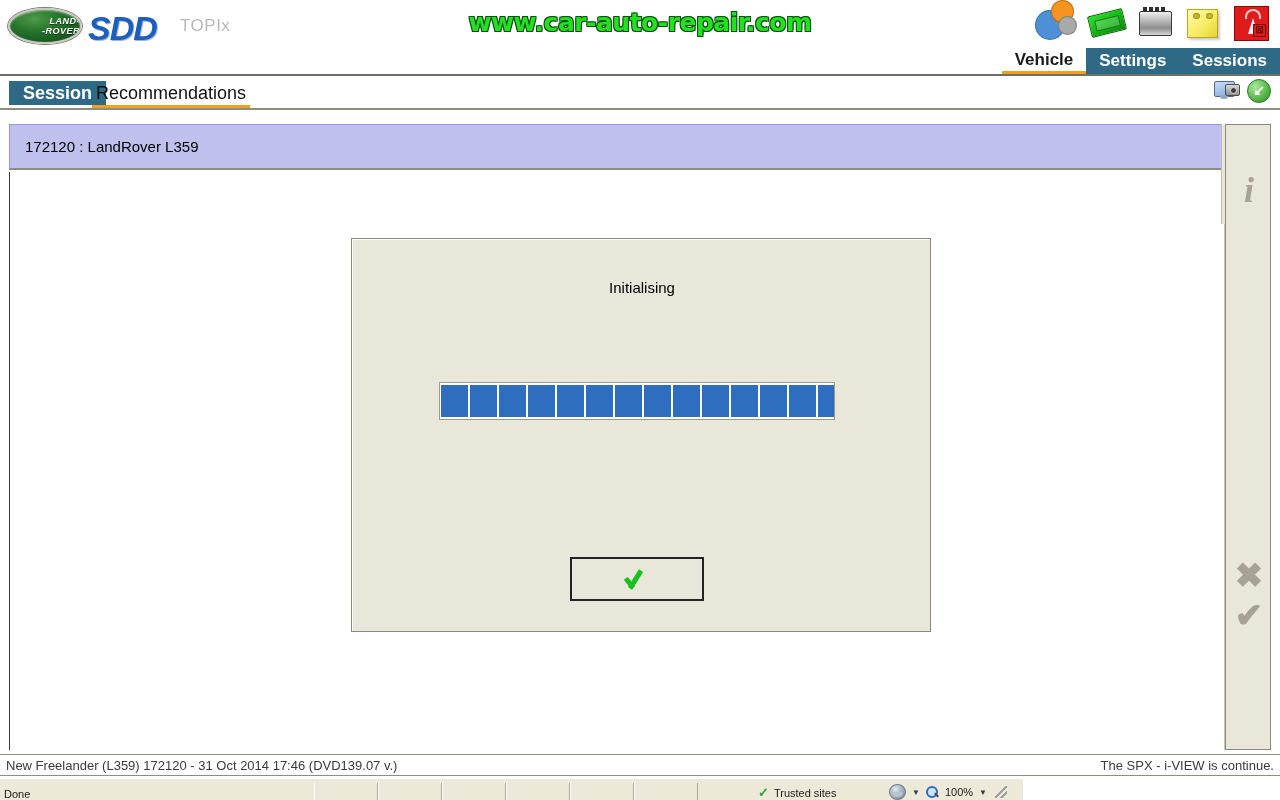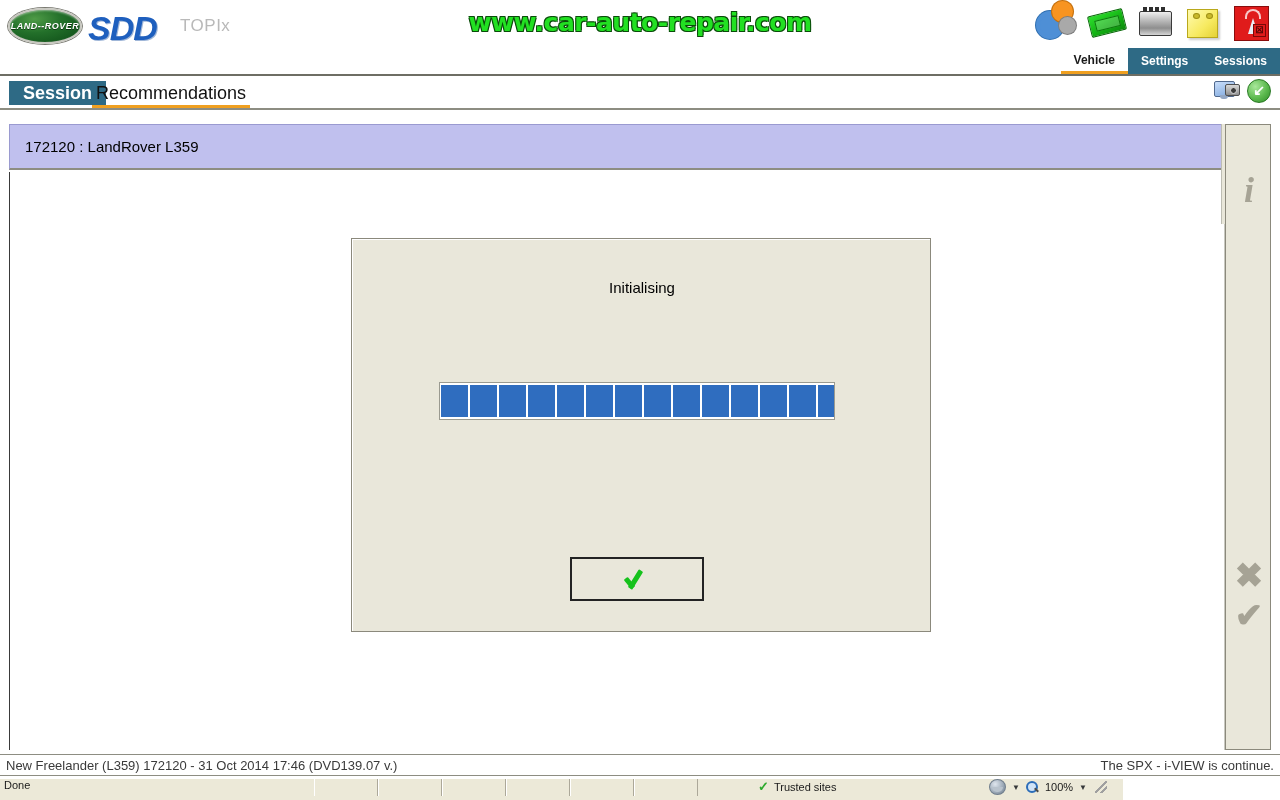--- a/index.html
+++ b/index.html
@@ -24,22 +24,22 @@
     border-bottom: 2px solid #6e6e64;
     box-sizing: border-box;
   }
   .lr-logo {
     position: absolute; left: 8px; top: 8px;
     width: 70px; height: 32px;
     border-radius: 50%;
     background: radial-gradient(ellipse at 35% 28%, #4f9b47 0%, #23702a 42%, #0d4a16 100%);
     border: 2px solid #c8c8c0;
     box-shadow: 0 0 0 1px #7a7a72, inset 0 1px 2px rgba(255,255,255,.45);
-    display: flex; flex-direction: row;
-    align-items: center; justify-content: center;
+    display: flex; flex-direction: column;
+    align-items: flex-end; justify-content: center;
     overflow: hidden;
   }
   .lr-logo .l1, .lr-logo .l2 {
     color: #ffffff;
     font-weight: bold;
     font-size: 9px;
     line-height: 10px;
     letter-spacing: .5px;
     font-style: italic;
     text-shadow: 0 1px 0 rgba(0,0,0,.5);
@@ -161,21 +161,21 @@
 
   
   .topnav {
     position: absolute; right: 0; top: 48px;
     height: 26px;
     display: flex; align-items: stretch;
   }
   .topnav .tab {
     padding: 0 13px;
     display: flex; align-items: center;
-    font-size: 12px; font-weight: bold;
+    font-size: 17px; font-weight: bold;
     color: #ffffff;
     background: #2e6a85;
     box-sizing: border-box;
     cursor: default;
   }
   .topnav .tab.active {
     background: #ffffff;
     color: #1a1a1a;
     border-bottom: 3px solid #f0a020;
   }
@@ -362,25 +362,25 @@
     border-top: 1px solid #8d8d82;
     border-bottom: 1px solid #8d8d82;
     box-sizing: border-box;
     display: flex; align-items: center;
     justify-content: space-between;
     padding: 8px 6px;
     font-size: 13px; color: #3a3a3a;
   }
   .ie-bar {
     position: absolute; left: 0; top: 778px;
-    width: 1123px; height: 22px;
+    width: 1023px; height: 22px;
     background: #ece9d8;
     border-top: 1px solid #ffffff;
     box-sizing: border-box;
-    display: flex; align-items: flex-start;
+    display: flex; align-items: flex-end;
     font-size: 11px; color: #1a1a1a;
   }
   .ie-left {
     padding-left: 4px; min-width: 310px;
   }
   .ie-segs { display: flex; height: 17px; align-items: stretch; }
   .ie-segs .s {
     width: 62px;
     border-left: 1px solid #ffffff;
     border-right: 1px solid #aca899;

